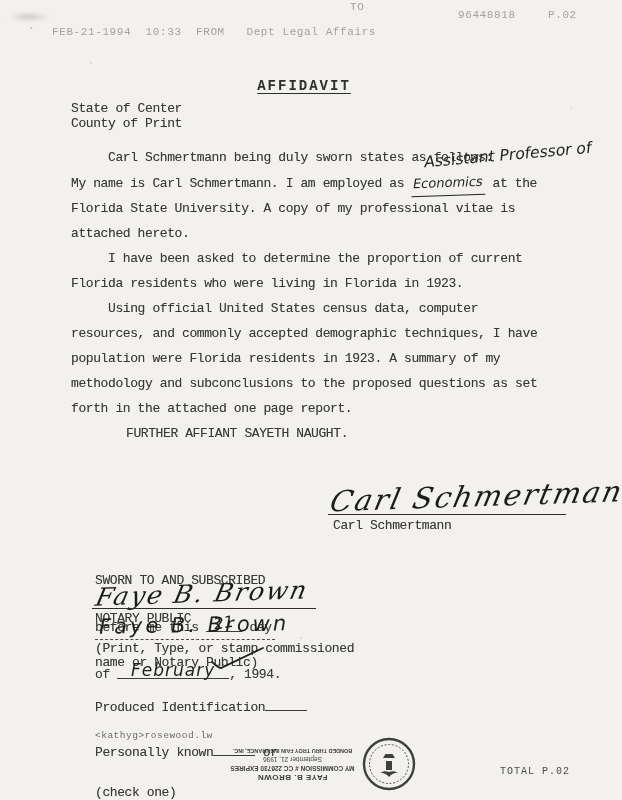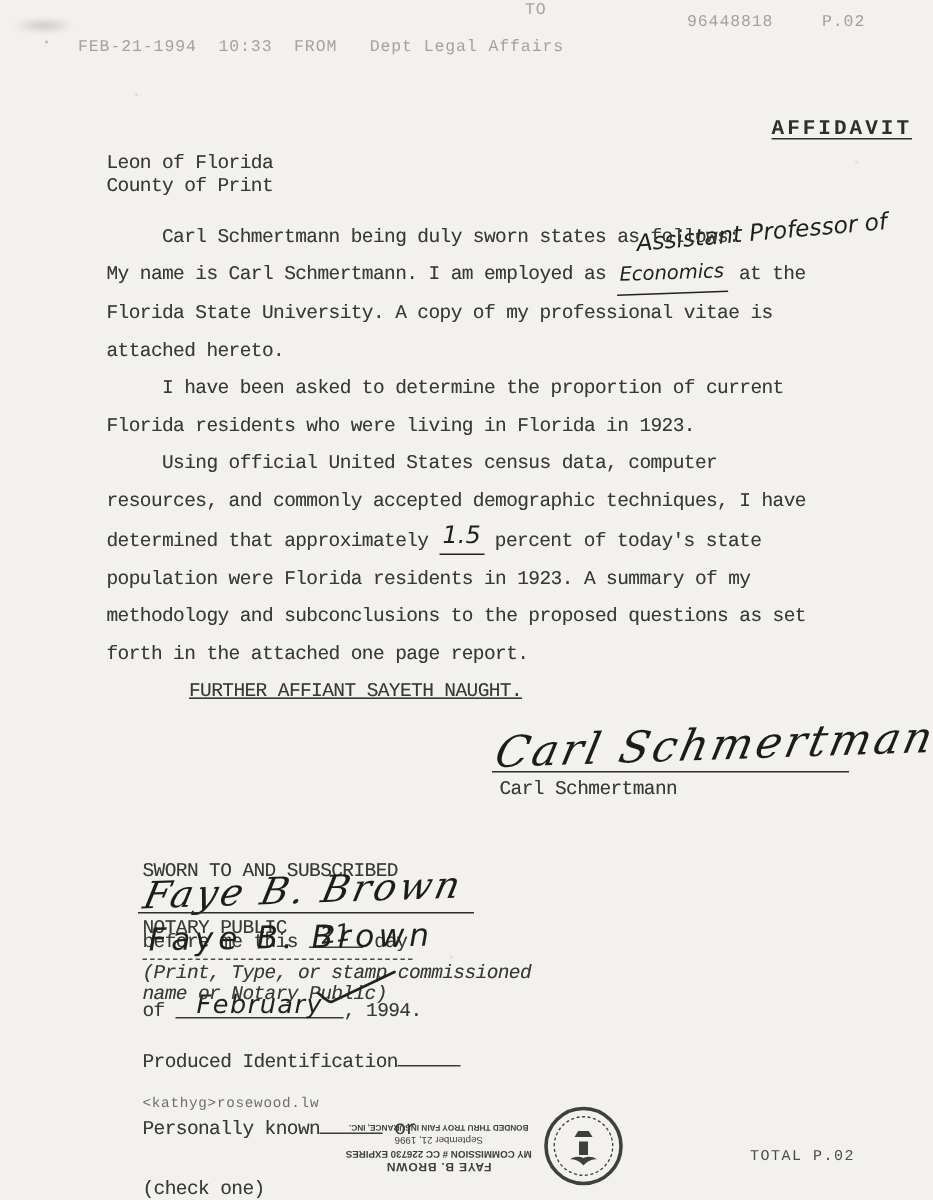--- a/index.html
+++ b/index.html
@@ -12,28 +12,28 @@
   .abs{position:absolute;}
   
   .fxh{font-size:11px;color:#a3a2a0;letter-spacing:.6px;filter:blur(.3px);white-space:pre;}
   .smudge{left:8px;top:13px;width:42px;height:8px;
     background:radial-gradient(ellipse at center,rgba(120,120,120,.45),transparent 70%);
     filter:blur(2px);}
   .speck{left:30px;top:27px;width:2px;height:2px;border-radius:50%;background:rgba(110,110,110,.4);
     box-shadow:60px 35px 0 rgba(120,120,120,.18),450px 180px 0 rgba(120,120,120,.15),
     270px 610px 0 rgba(120,120,120,.18),540px 80px 0 rgba(130,130,130,.15);}
   
-  .title{left:0;right:14px;top:78px;text-align:right;font-size:14px;font-weight:bold;
+  .title{left:0;right:14px;top:78px;text-align:center;font-size:14px;font-weight:bold;
     letter-spacing:2px;text-decoration:underline;text-underline-offset:3px;color:#2e2e2e;}
   
   .tw{font-size:13px;letter-spacing:-.4px;color:#383838;text-shadow:0 0 .4px rgba(0,0,0,.3);}
   .venue{left:71px;top:101px;line-height:15px;}
   .body{left:71px;top:145px;width:505px;line-height:25px;}
   .ind1{padding-left:37px;}
-  .ind2{padding-left:55px;text-decoration:underline;}
+  .ind2{padding-left:55px;}
   
   .hw{font-family:"DejaVu Sans",sans-serif;font-style:italic;color:#1f1f1f;text-shadow:none;letter-spacing:0;}
   .hw-econ{display:inline-block;font-size:13px;border-bottom:1.2px solid #222;padding:0 2px;transform:rotate(-2deg);}
   .hw-pct{display:inline-block;font-size:16px;border-bottom:1.4px solid #222;padding:0 2px;transform:translateY(-2px);}
   .annot{left:424px;top:146px;font-size:15.5px;transform:rotate(-5deg);white-space:nowrap;}
   
   .sig{font-family:"DejaVu Serif",serif;font-style:italic;color:#1c1c1c;white-space:nowrap;}
   .sig-carl{left:332px;top:479px;font-size:29px;letter-spacing:2px;transform:skewX(-14deg) rotate(-2deg);}
   .sig-faye{left:97px;top:579px;font-size:25px;letter-spacing:2px;transform:skewX(-14deg) rotate(-2deg);}
   .rule{background:#2e2e2e;height:1.3px;}
@@ -42,21 +42,21 @@
   .sworn{left:95px;top:543px;line-height:15px;white-space:pre;}
   .blank{display:inline-block;border-bottom:1.2px solid #3b3b3b;height:13px;text-align:center;overflow:visible;vertical-align:baseline;}
   .b-day{width:36px;}
   .b-month{width:112px;text-decoration:underline;}
   .b-short{width:42px;}
   .hw-day{display:inline-block;font-size:16px;transform:rotate(-8deg) translateY(-3px);}
   .hw-month{display:inline-block;font-size:17px;letter-spacing:1px;transform:translateY(-2px);}
   .notary-title{left:95px;top:611px;}
   .hw-faye-print{left:99px;top:613px;font-size:21px;letter-spacing:3px;transform:rotate(-1deg);white-space:nowrap;}
   .dash-rule{left:95px;top:639px;width:180px;height:0;border-top:1.2px dashed #4a4a4a;}
-  .print-instr{left:95px;top:642px;line-height:14px;font-style:italic;}
+  .print-instr{left:95px;top:642px;line-height:14px;}
   .known{left:95px;top:670px;line-height:13.5px;white-space:pre;}
   .check-svg{left:208px;top:644px;}
   
   .fileref{left:95px;top:730px;font-size:9.5px;color:#6d6d6b;letter-spacing:.5px;}
   .total{left:500px;top:766px;font-size:10px;letter-spacing:1px;color:#4a4a4a;}
   
   .stamp{left:228px;top:734px;width:188px;height:60px;transform:rotate(180deg);
     display:flex;align-items:center;gap:5px;color:#3f3f3f;filter:blur(.2px);}
   .stamp-text{width:130px;text-align:center;font-family:"Liberation Sans","DejaVu Sans",sans-serif;
     font-weight:bold;line-height:9px;}
@@ -75,36 +75,35 @@
   <div class="abs speck"></div>
 
   <div class="abs fxh" style="left:36px;top:26px;margin-left:16px;">FEB-21-1994  10:33  FROM   Dept Legal Affairs</div>
   <div class="abs fxh" style="left:350px;top:1px;">TO</div>
   <div class="abs fxh" style="left:458px;top:9px;">96448818</div>
   <div class="abs fxh" style="left:548px;top:9px;">P.02</div>
 
   <div class="abs title">AFFIDAVIT</div>
 
   <div class="abs tw venue">
-    <div>Leon of Florida</div>
+    <div>State of Center</div>
     <div>County of Print</div>
   </div>
 
   <div class="abs hw annot">Assistant Professor of</div>
 
   <div class="abs tw body">
     <div class="ind1">Carl Schmertmann being duly sworn states as follows:</div>
     <div><span>My name is Carl Schmertmann.  I am employed as </span><span class="hw hw-econ">Economics</span><span> at the</span></div>
     <div>Florida State University.  A copy of my professional vitae is</div>
     <div>attached hereto.</div>
     <div class="ind1">I have been asked to determine the proportion of current</div>
     <div>Florida residents who were living in Florida in 1923.</div>
     <div class="ind1">Using official United States census data, computer</div>
     <div>resources, and commonly accepted demographic techniques, I have</div>
-    <div><span>determined that approximately </span><span class="hw hw-pct">1.5</span><span> percent of today's state</span></div>
     <div>population were Florida residents in 1923.  A summary of my</div>
     <div>methodology and subconclusions to the proposed questions as set</div>
     <div>forth in the attached one page report.</div>
     <div class="ind2">FURTHER AFFIANT SAYETH NAUGHT.</div>
   </div>
 
   <div class="abs sig sig-carl">Carl Schmertmann</div>
   <div class="abs rule" style="left:328px;top:514px;width:238px;"></div>
   <div class="abs tw printed-name">Carl Schmertmann</div>
 

